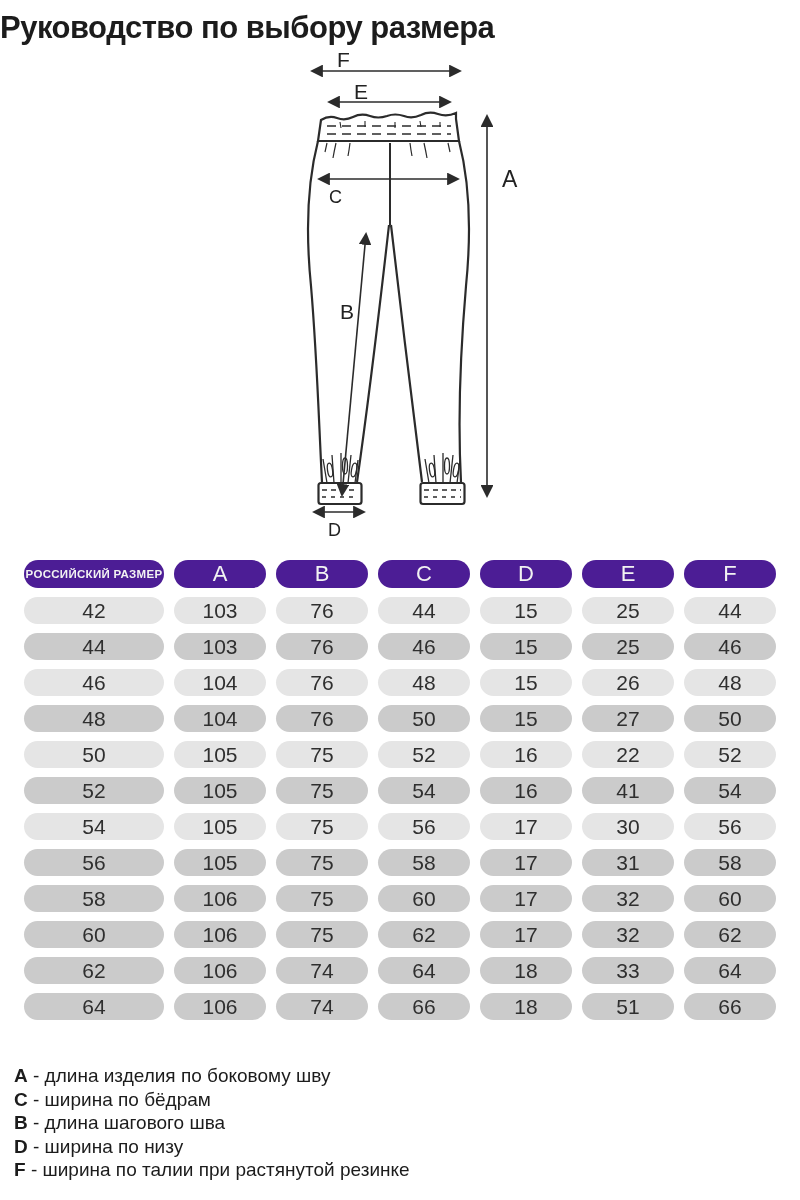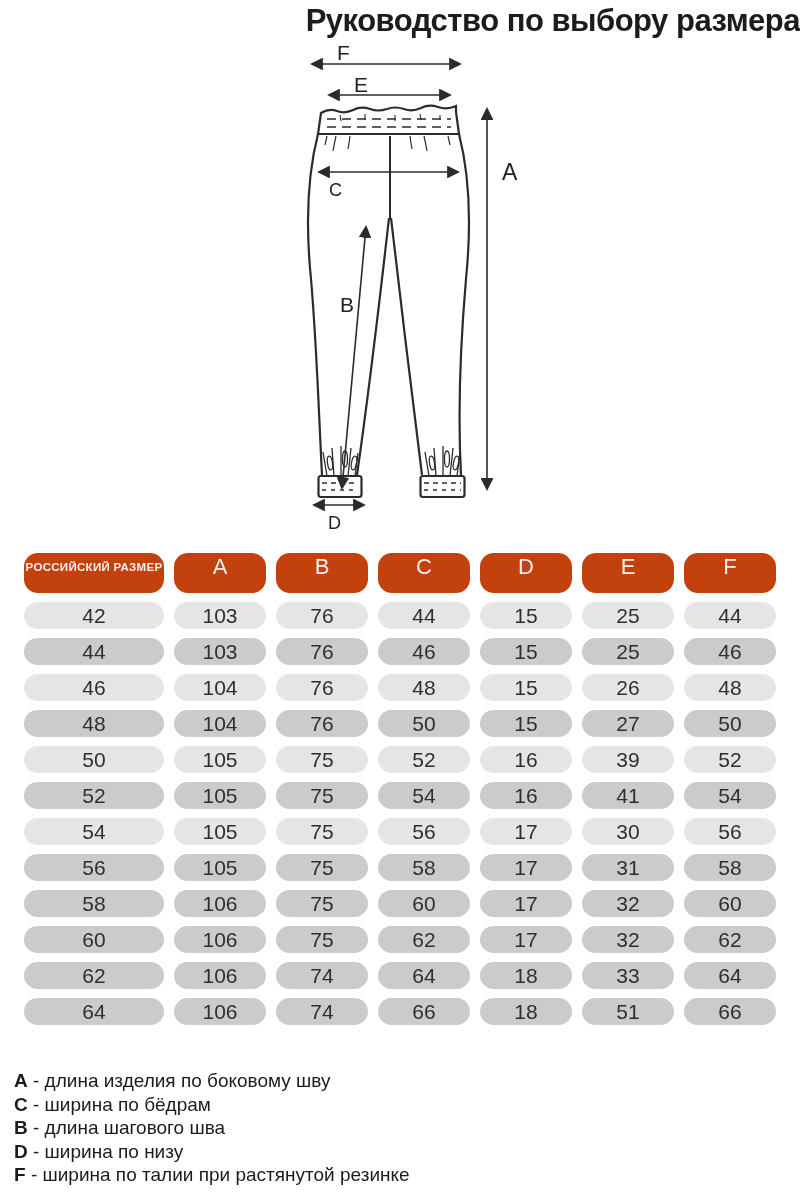--- a/index.html
+++ b/index.html
@@ -1,31 +1,31 @@
 <!DOCTYPE html>
 <html><head>
 <meta charset="utf-8">
 <style>
   * { margin:0; padding:0; box-sizing:border-box; }
   body { width:800px; height:1200px; background:#ffffff; font-family:"Liberation Sans", sans-serif; overflow:hidden; }
   .page { width:800px; height:1200px; position:relative; }
 
-  .title { padding-top:3px; text-align:right; font-size:31px; font-weight:bold; color:#1c1c1c; letter-spacing:-0.5px; }
+  .title { padding-top:10px; text-align:left; font-size:31px; font-weight:bold; color:#1c1c1c; letter-spacing:-0.5px; }
 
   .diagram-wrap { width:800px; height:500px; }
   svg { display:block; }
   .ln { stroke:#2b2b2b; fill:none; }
   .arrow { stroke:#2b2b2b; stroke-width:1.6; fill:none; }
   .dim-label { font-family:"Liberation Sans", sans-serif; fill:#222; }
 
   .size-table { width:752px; margin:14px auto 0 auto; display:grid;
                 grid-template-columns:140px repeat(6, 1fr); column-gap:10px; row-gap:9px; }
   .cell { height:27px; line-height:27px; border-radius:14px; text-align:center;
           font-size:21px; color:#2f2f2f; }
-  .head { background:#c2410c; color:#f2f2f2; height:40px; line-height:28px; border-radius:14px; }
+  .head { background:#4c1d95; color:#f2f2f2; height:28px; line-height:28px; border-radius:14px; }
   .head.size-col { font-size:11.5px; font-weight:bold; letter-spacing:0.3px; }
   .head.letter { font-size:22px; font-weight:400; }
   .dark  { background:#e5e5e5; }
   .light { background:#cbcbcb; }
 
   .legend { margin:44px 0 0 14px; }
   .legend-line { font-size:19px; line-height:23.5px; color:#1c1c1c; }
   .legend-line b { font-weight:bold; }
 </style>
 </head>
@@ -133,21 +133,21 @@
       <div class="cell light">76</div>
       <div class="cell light">50</div>
       <div class="cell light">15</div>
       <div class="cell light">27</div>
       <div class="cell light">50</div>
       <div class="cell dark">50</div>
       <div class="cell dark">105</div>
       <div class="cell dark">75</div>
       <div class="cell dark">52</div>
       <div class="cell dark">16</div>
-      <div class="cell dark">39</div>
+      <div class="cell dark">22</div>
       <div class="cell dark">52</div>
       <div class="cell light">52</div>
       <div class="cell light">105</div>
       <div class="cell light">75</div>
       <div class="cell light">54</div>
       <div class="cell light">16</div>
       <div class="cell light">41</div>
       <div class="cell light">54</div>
       <div class="cell dark">54</div>
       <div class="cell dark">105</div>

